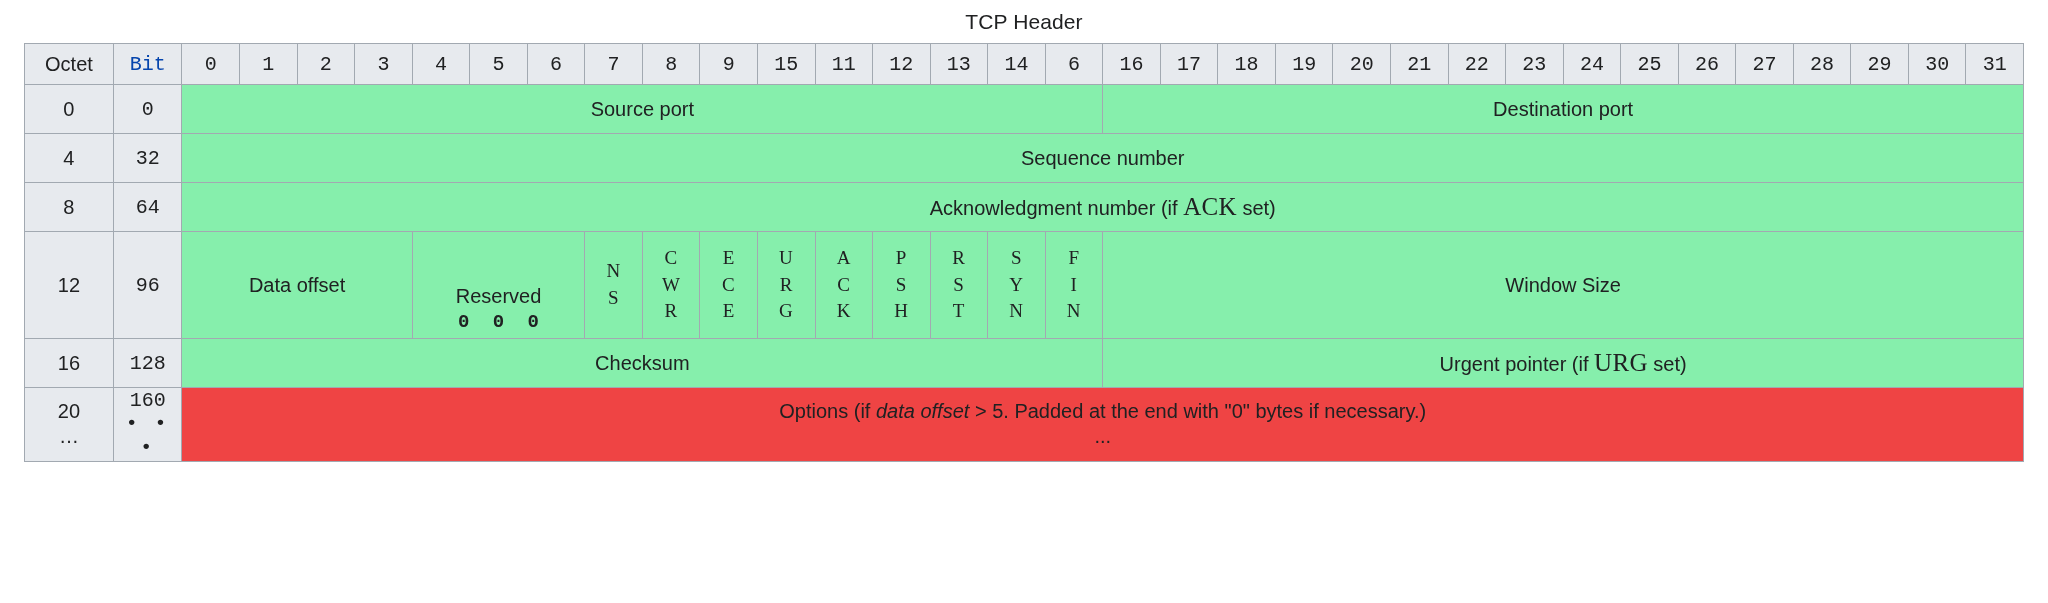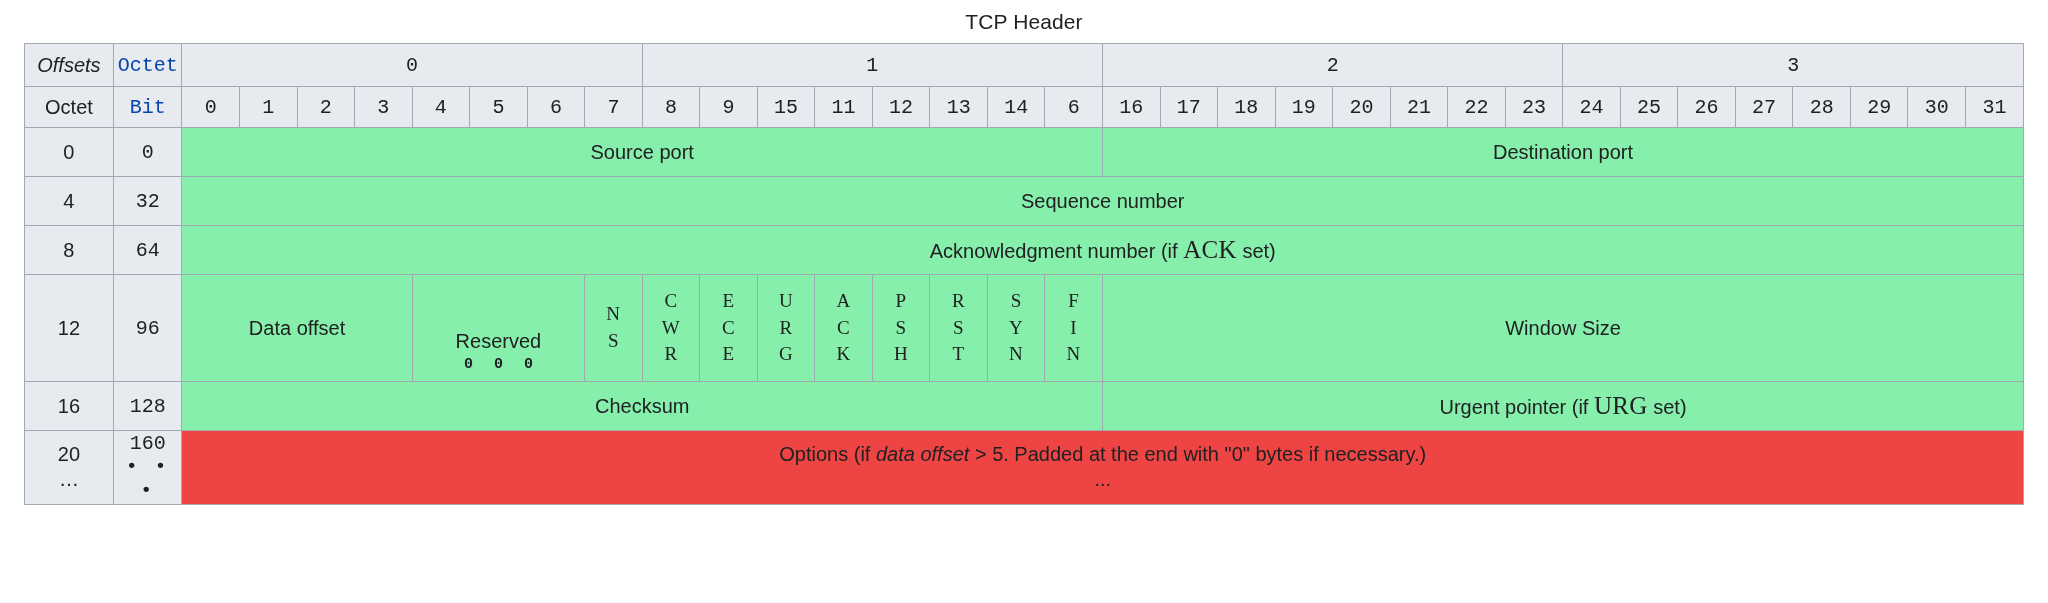--- a/index.html
+++ b/index.html
@@ -98,21 +98,21 @@
     font-size:19px;
     line-height:1.42;
     letter-spacing:.5px;
   }
   .flagstack span{display:block;}
 
   .reserved-wrap{line-height:1.35;margin-top:48px;}
   .zeros{
     font-family:"Liberation Mono","DejaVu Sans Mono",monospace;
     font-weight:bold;
-    font-size:15px;
+    font-size:19px;
     letter-spacing:6px;
     padding-left:6px;
   }
 
   .opt-main{
     font-family:"Liberation Sans", sans-serif;
     font-size:20px;
   }
   .dots-cell{
     font-family:"Liberation Sans", sans-serif;
@@ -135,28 +135,20 @@
 
   <div class="tbl-wrap">
   <table class="tcp">
     <colgroup>
       <col style="width:88px">
       <col style="width:68px">
       <col span="32" style="width:57px">
     </colgroup>
     <tbody>
 
-      <tr class="r-grouphdr">
-        <td class="hdr lbl-offsets">Offsets</td>
-        <td class="hdr mono-blue">Octet</td>
-        <td class="hdr bitnum" colspan="8">0</td>
-        <td class="hdr bitnum" colspan="8">1</td>
-        <td class="hdr bitnum" colspan="8">2</td>
-        <td class="hdr bitnum" colspan="8">3</td>
-      </tr>
 
       <tr class="r-bithdr">
         <td class="hdr lbl-octet">Octet</td>
         <td class="hdr mono-blue">Bit</td>
         <td class="hdr bitnum">0</td>
         <td class="hdr bitnum">1</td>
         <td class="hdr bitnum">2</td>
         <td class="hdr bitnum">3</td>
         <td class="hdr bitnum">4</td>
         <td class="hdr bitnum">5</td>

